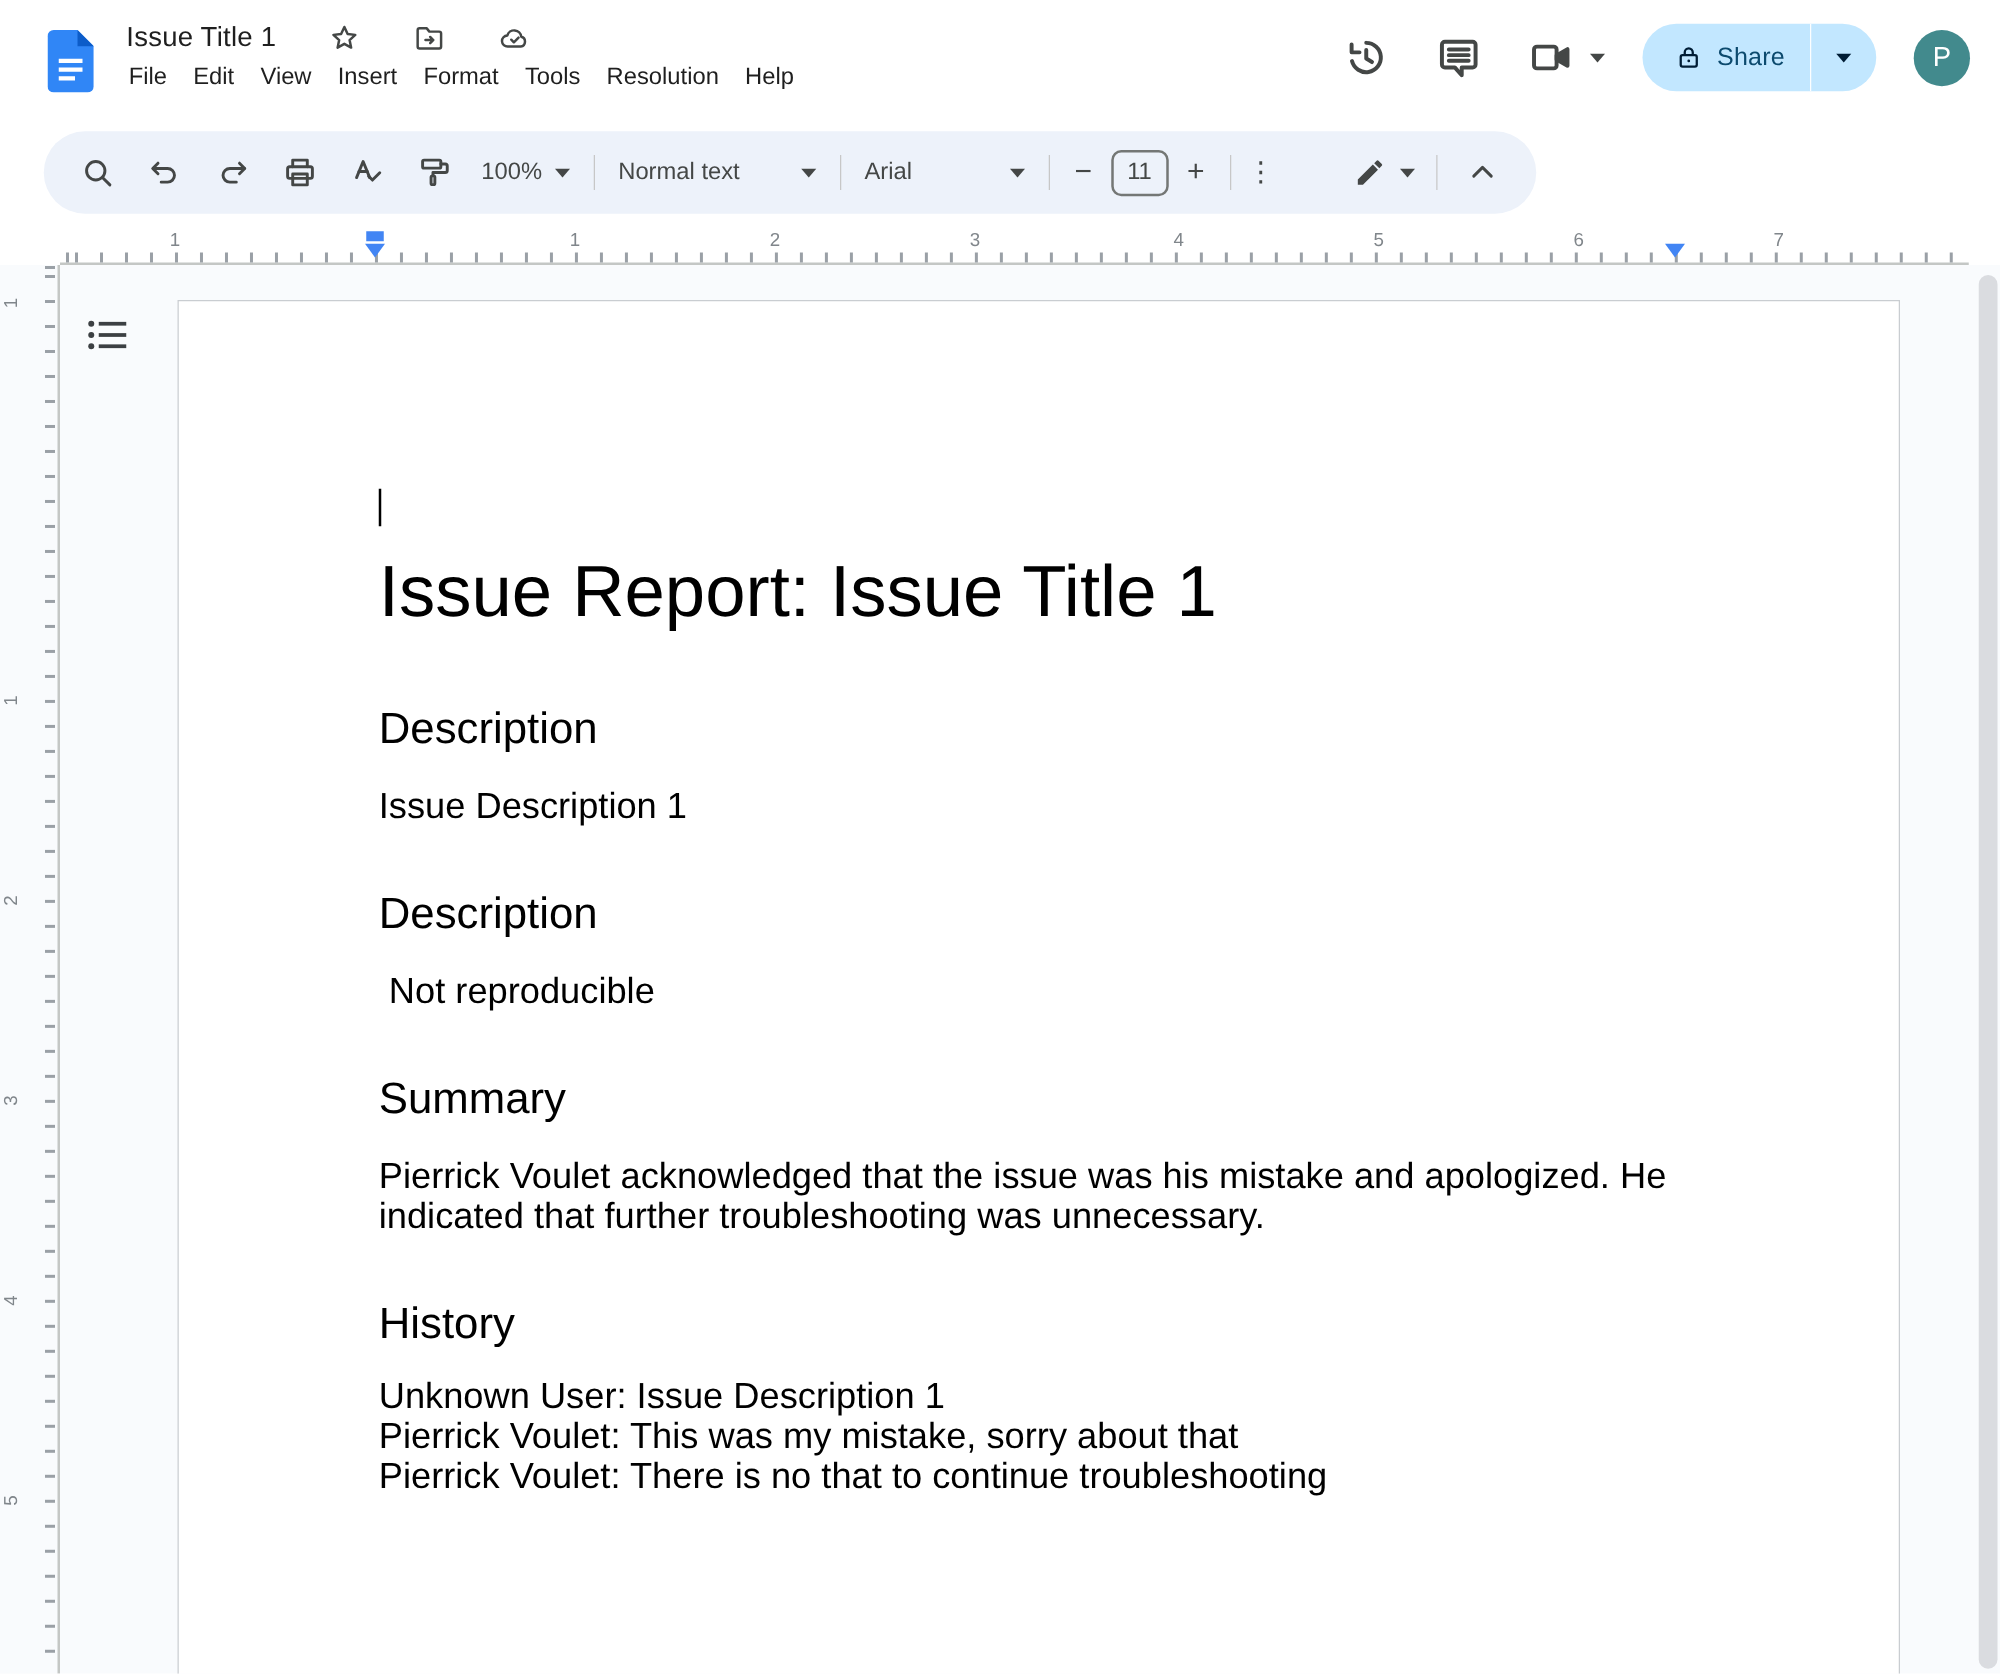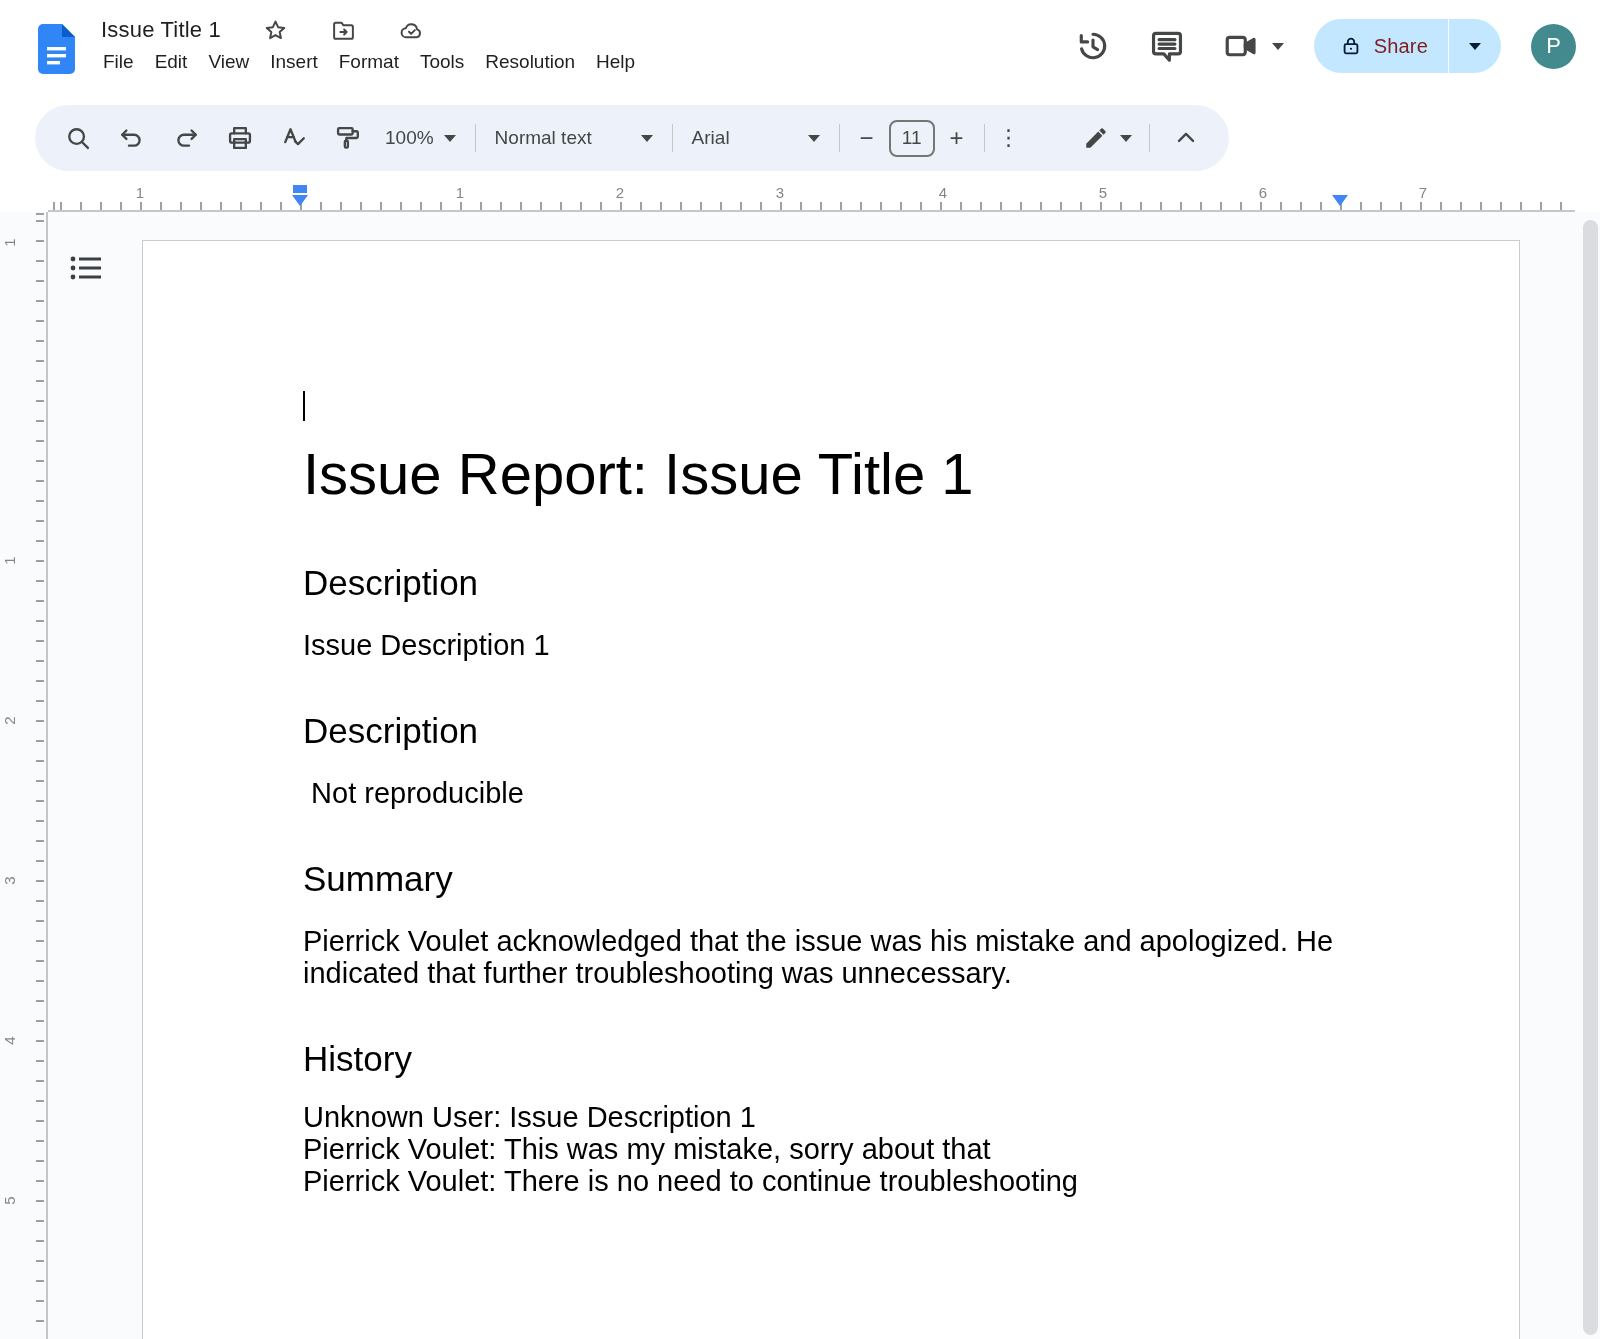--- a/index.html
+++ b/index.html
@@ -20,21 +20,21 @@
   .menu-item { font-size:19px; color:#1f1f1f; padding:2px 2px; border-radius:6px; }
 
   .header-right { position:absolute; right:24px; top:0; height:92px; display:flex; align-items:center; gap:30px; }
   .hdr-icon-btn { width:44px; height:44px; display:flex; align-items:center; justify-content:center; }
   .hdr-icon-btn svg { width:38px; height:38px; stroke:#444746; fill:none; stroke-width:2; stroke-linecap:round; stroke-linejoin:round; }
   .meet-group { display:flex; align-items:center; gap:9px; }
   .caret-down { width:0; height:0; border-left:6px solid transparent; border-right:6px solid transparent; border-top:7px solid #444746; }
   .share-btn { display:flex; align-items:stretch; height:54px; border-radius:27px; background:#c2e7ff; overflow:hidden; }
   .share-main { display:flex; align-items:center; gap:12px; padding:0 20px 0 26px; }
   .share-main svg { width:22px; height:22px; stroke:#001d35; fill:none; stroke-width:2; }
-  .share-label { font-size:20px; color:#7f1d1d; font-weight:500; letter-spacing:.2px; }
+  .share-label { font-size:20px; color:#0c4a6e; font-weight:500; letter-spacing:.2px; }
   .share-divider { width:1px; background:rgba(255,255,255,.95); margin:0; }
   .share-caret { display:flex; align-items:center; justify-content:center; width:52px; }
   .share-caret .caret-down { border-top-color:#001d35; }
   .avatar { width:45px; height:45px; border-radius:50%; background:#428a8d; color:#fff; font-size:22px; display:flex; align-items:center; justify-content:center; }
 
   
   .toolbar-wrap { position:absolute; left:0; top:104px; width:1264px; height:68px; background:#fff; }
   .toolbar { position:absolute; left:35px; right:35px; top:1px; height:66px; background:#edf2fa; border-radius:33px; display:flex; align-items:center; padding:0 16px; }
   .tb-btn { width:44px; height:44px; margin:0 5px; border-radius:50%; display:flex; align-items:center; justify-content:center; flex:none; }
   .tb-btn svg { width:28px; height:28px; stroke:#444746; fill:none; stroke-width:2; stroke-linecap:round; stroke-linejoin:round; }
@@ -293,19 +293,19 @@
       <h2 class="doc-h2 mt-h2">Description</h2>
       <p class="doc-p mt-p"> Not reproducible</p>
 
       <h2 class="doc-h2 mt-h2">Summary</h2>
       <p class="doc-p mt-p">Pierrick Voulet acknowledged that the issue was his mistake and apologized. He indicated that further troubleshooting was unnecessary.</p>
 
       <h2 class="doc-h2 mt-h2">History</h2>
       <div class="mt-p" style="margin-top:20px">
         <p class="doc-p">Unknown User: Issue Description 1</p>
         <p class="doc-p">Pierrick Voulet: This was my mistake, sorry about that</p>
-        <p class="doc-p">Pierrick Voulet: There is no need to continue troubleshooting</p>
+        <p class="doc-p">Pierrick Voulet: There is no that to continue troubleshooting</p>
       </div>
     </div>
   </div>
 
   <div class="scrollbar-thumb"></div>
 </div>
 
 </body></html>

